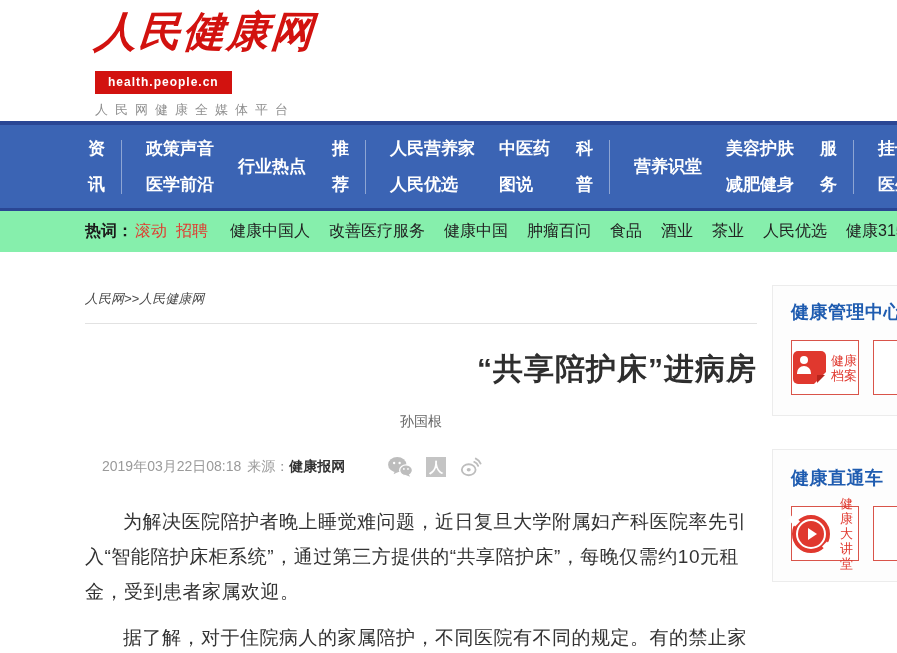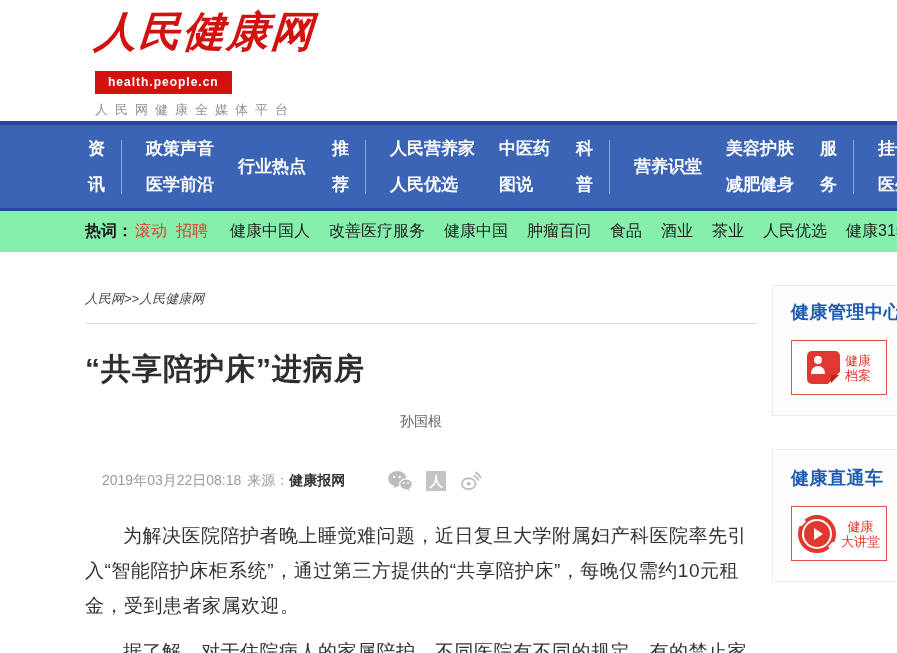--- a/index.html
+++ b/index.html
@@ -32,38 +32,38 @@
   .hw-label { font-weight:bold; color:#1a1a1a; margin-right:2px; white-space:nowrap; }
   .hw-link { color:#222; text-decoration:none; margin-right:19px; white-space:nowrap; cursor:pointer; }
   .hw-link.red { color:#e03c30; margin-right:9px; }
   .hw-link.red.last { margin-right:22px; }
 
   
   .content { position:absolute; top:252px; left:0; width:897px; height:401px; }
   .article { position:absolute; left:85px; top:0; width:672px; }
   .breadcrumb { margin-top:38px; font-size:13px; color:#4a4a4a;font-style:italic; }
   .rule { border:none; border-top:1px solid #e2e2e2; margin-top:15px; }
-  .article-title { text-align:left; font-size:30px; color:#2e2e2e; font-weight:bold; margin-top:25px; letter-spacing:1px; }
+  .article-title { text-align:right; font-size:30px; color:#2e2e2e; font-weight:bold; margin-top:25px; letter-spacing:1px; }
   .article-author { text-align:center; font-size:14px; color:#666; margin-top:23px; }
-  .dateline { display:flex; align-items:center; margin-top:39px; padding-left:17px; font-size:14px; color:#9a9a9a;text-align:right; }
+  .dateline { display:flex; align-items:center; margin-top:25px; padding-left:17px; font-size:14px; color:#9a9a9a;text-align:right; }
   .dateline .src-label { margin-left:6px; }
   .dateline .src { color:#333; font-weight:bold; text-decoration:none; cursor:pointer; }
   .share-icons { display:flex; align-items:center; gap:13px; margin-left:42px; }
   .si { display:inline-flex; align-items:center; justify-content:center; cursor:pointer; }
   .si-renmin { width:20px; height:20px; background:#c4c4c4; color:#fff; font-size:14px; font-weight:bold; line-height:20px; }
   .paras { margin-top:26px; }
   .para { font-size:19px; color:#333; line-height:35px; text-indent:2em; letter-spacing:.5px; margin-bottom:11px; }
 
   
   .sidebar { position:absolute; left:772px; top:33px; width:260px; }
   .side-block { background:#fdfdfd; border:1px solid #ececec; padding:10px 0 20px 18px; margin-bottom:33px; width:260px; }
   .side-block.b2 { padding-top:12px; }
   .side-title { color:#1f5cb0; font-size:18px; font-weight:bold; margin:4px 0 16px; letter-spacing:.5px; cursor:pointer; }
   .side-cards { display:flex; gap:14px; }
-  .side-card { width:96px; height:55px; border:1px solid #d9544a; background:#fff; display:flex;
+  .side-card { width:68px; height:55px; border:1px solid #d9544a; background:#fff; display:flex;
     align-items:center; justify-content:center; gap:5px; text-decoration:none; cursor:pointer; flex:none; }
   .card-text { color:#e0382e; font-size:13px; line-height:15px; white-space:pre-line; text-align:center; }
 
   
   .icon-health-archive-icon { position:relative; width:33px; height:33px; background:#e0382e; border-radius:5px; flex:none; }
   .icon-health-archive-icon .head { position:absolute; left:7px; top:5px; width:8px; height:8px; border-radius:50%; background:#fff; }
   .icon-health-archive-icon .torso { position:absolute; left:4px; top:15px; width:14px; height:8px; border-radius:7px 7px 0 0; background:#fff; }
   .icon-health-archive-icon .fold { position:absolute; right:0; bottom:0; width:0; height:0;
     border-left:12px solid transparent; border-bottom:12px solid #fff; }
   .icon-health-archive-icon .fold2 { position:absolute; right:1px; bottom:1px; width:0; height:0;

